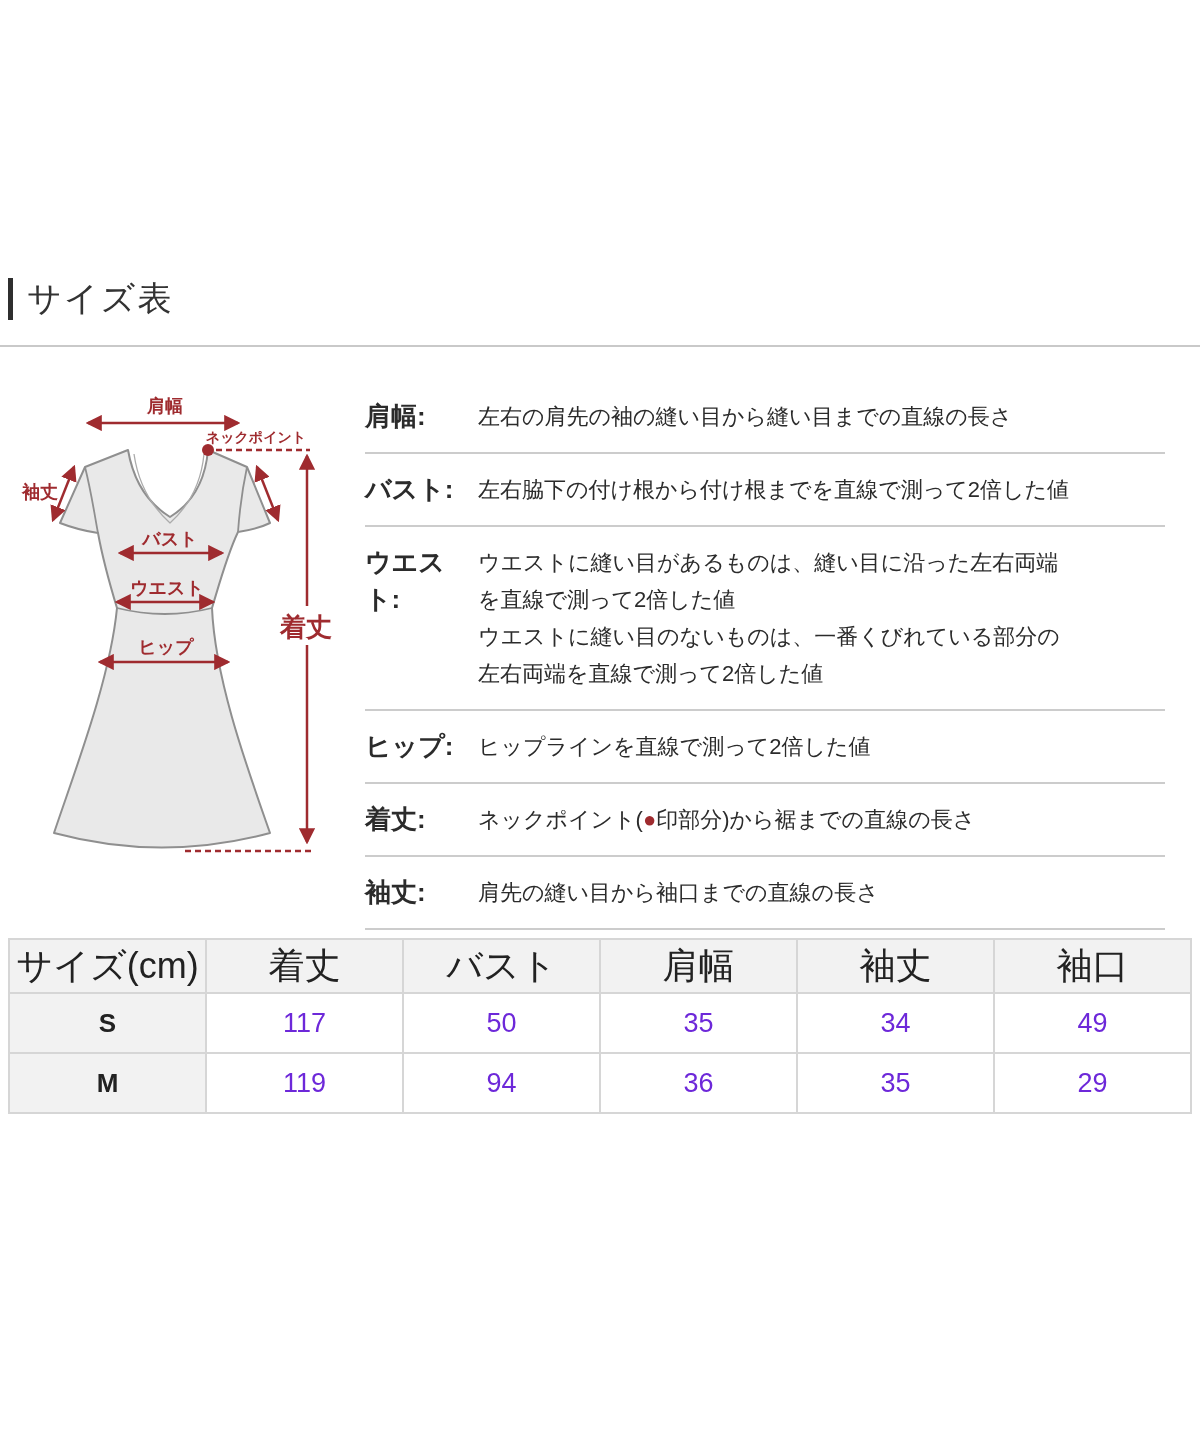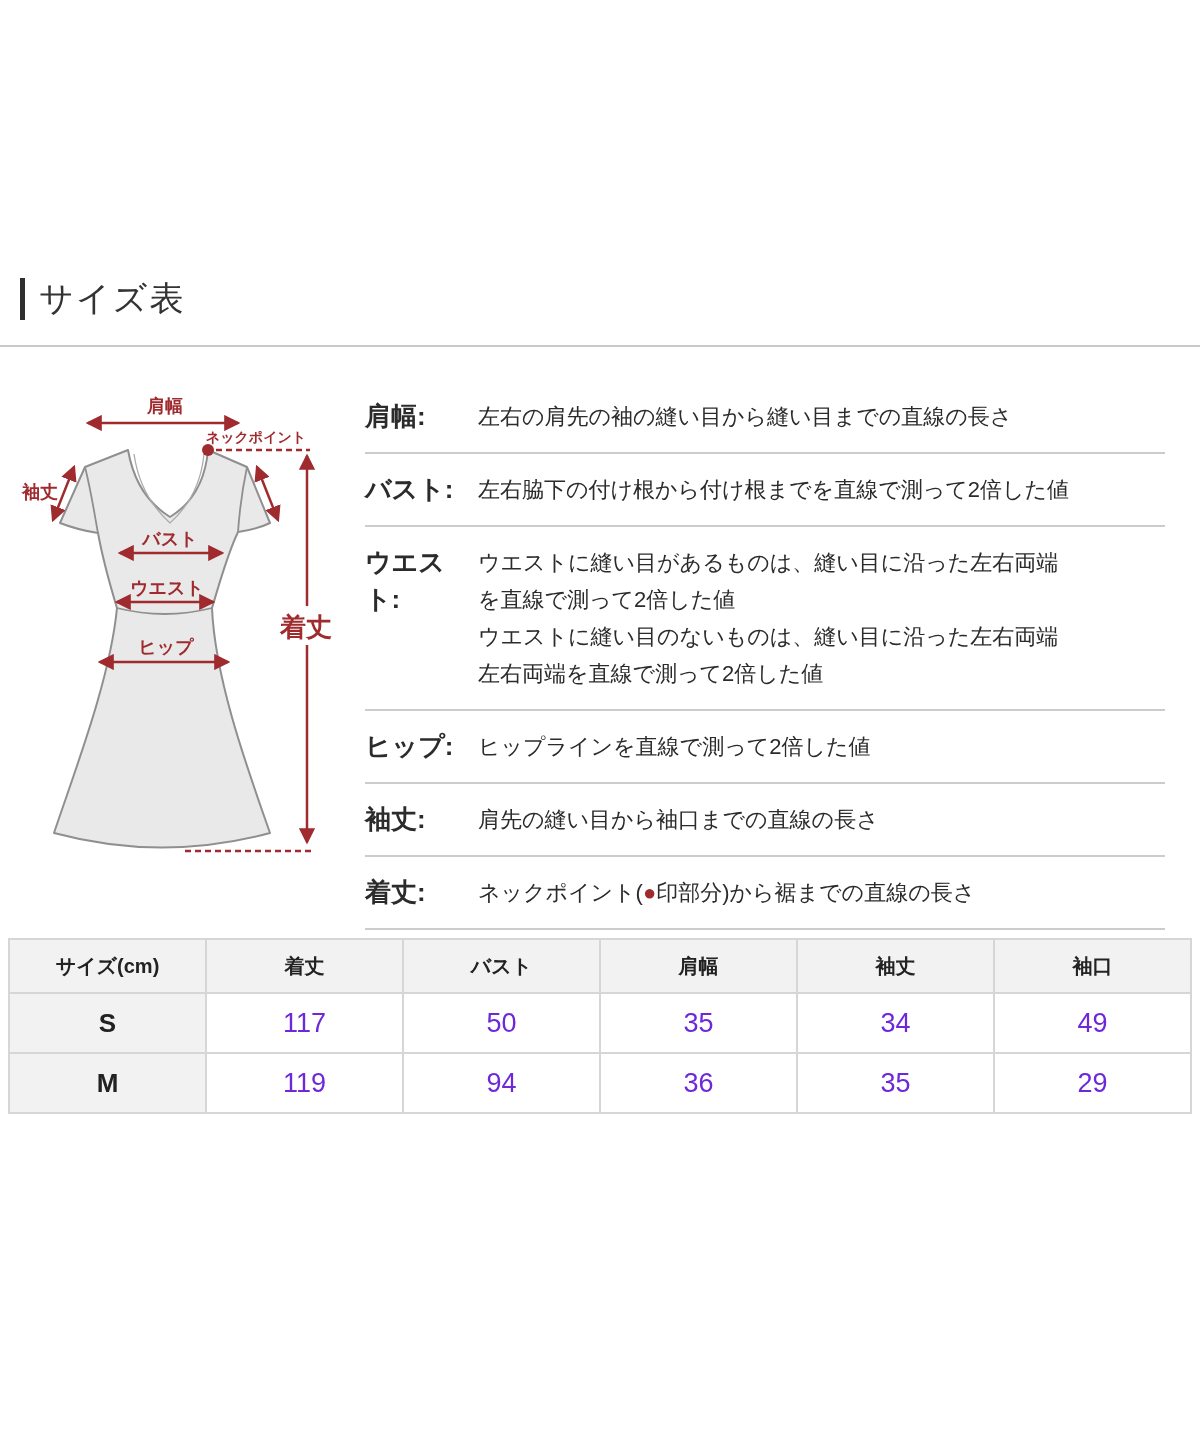--- a/index.html
+++ b/index.html
@@ -1,20 +1,20 @@
 <!DOCTYPE html>
 <html><head>
 <meta charset="utf-8">
 <style>
   html,body { margin:0; padding:0; background:#ffffff; }
   body { font-family: "Liberation Sans", "DejaVu Sans", sans-serif; color:#2b2b2b; }
   .page { position:relative; width:1200px; height:1440px; background:#fff; overflow:hidden; }
 
   
-  .title-wrap { position:absolute; left:20px; top:276px; display:flex; align-items:center;justify-content:flex-end; }
+  .title-wrap { position:absolute; left:8px; top:276px; display:flex; align-items:center;justify-content:flex-end; }
   .title-bar { width:5px; height:42px; background:#2f2f2f; margin-right:14px; }
   .page-title { font-size:34px; font-weight:400; color:#333; letter-spacing:2px; }
   .title-rule { position:absolute; left:0; top:345px; width:1200px; height:2px; background:#c9c9c9; }
 
   
   .diagram { position:absolute; left:10px; top:390px; width:340px; height:480px; }
   .dress { fill:#e9e9e9; stroke:#8f8f8f; stroke-width:2; stroke-linejoin:round; }
   .seam { fill:none; stroke:#8f8f8f; stroke-width:1.8; }
   .seam.thin { stroke:#ababab; stroke-width:1.3; }
   .red-line { stroke:#9f2b2f; stroke-width:2.5; fill:none; }
@@ -29,21 +29,21 @@
   .def-row { display:flex; align-items:flex-start; padding:17px 0; border-bottom:2px solid #cccccc; }
   .def-row:first-child { padding-top:2px; }
   .def-term { width:113px; flex-shrink:0; font-size:26px; font-weight:700; line-height:37px; color:#2b2b2b; }
   .def-desc { flex:1; font-size:22px; line-height:37px; color:#2b2b2b; }
   .def-line { white-space:nowrap; }
   .red-dot { color:#9f2b2f; }
 
   
   .size-table { position:absolute; left:8px; top:938px; width:1184px; border-collapse:collapse; table-layout:fixed; }
   .size-table th, .size-table td { border:2px solid #d6d6d6; text-align:center; vertical-align:middle; }
-  .size-table thead th { background:#f2f2f2; font-size:20px; font-weight:700; padding:9px 0; line-height:34px; color:#222; }
+  .size-table thead th { background:#f2f2f2; font-size:36px; font-weight:400; padding:9px 0; line-height:34px; color:#222; }
   .size-table tbody th { background:#f2f2f2; font-size:26px; font-weight:700; padding:11px 0; line-height:36px; color:#222; }
   .size-table tbody td { background:#fff; font-size:27px; font-weight:400; padding:11px 0; line-height:36px; color:#6d28d9; }
 </style>
 </head>
 <body>
 
 <div class="page">
 
   <div class="title-wrap">
     <div class="title-bar"></div>
@@ -105,45 +105,45 @@
       <div class="def-desc">
         <div class="def-line">左右脇下の付け根から付け根までを直線で測って2倍した値</div>
       </div>
     </div>
 
     <div class="def-row">
       <div class="def-term">ウエスト:</div>
       <div class="def-desc">
         <div class="def-line">ウエストに縫い目があるものは、縫い目に沿った左右両端</div>
         <div class="def-line">を直線で測って2倍した値</div>
-        <div class="def-line">ウエストに縫い目のないものは、縫い目に沿った左右両端</div>
+        <div class="def-line">ウエストに縫い目のないものは、一番くびれている部分の</div>
         <div class="def-line">左右両端を直線で測って2倍した値</div>
       </div>
     </div>
 
     <div class="def-row">
       <div class="def-term">ヒップ:</div>
       <div class="def-desc">
         <div class="def-line">ヒップラインを直線で測って2倍した値</div>
       </div>
     </div>
 
     <div class="def-row">
-      <div class="def-term">袖丈:</div>
-      <div class="def-desc">
-        <div class="def-line">肩先の縫い目から袖口までの直線の長さ</div>
-      </div>
-    </div>
-
-    <div class="def-row">
       <div class="def-term">着丈:</div>
       <div class="def-desc">
         <div class="def-line">
           <span>ネックポイント(</span><span class="red-dot">●</span><span>印部分)から裾までの直線の長さ</span>
         </div>
+      </div>
+    </div>
+
+    <div class="def-row">
+      <div class="def-term">袖丈:</div>
+      <div class="def-desc">
+        <div class="def-line">肩先の縫い目から袖口までの直線の長さ</div>
       </div>
     </div>
 
   </div>
 
   <table class="size-table">
     <thead>
       <tr>
         <th>サイズ(cm)</th>
         <th>着丈</th>

